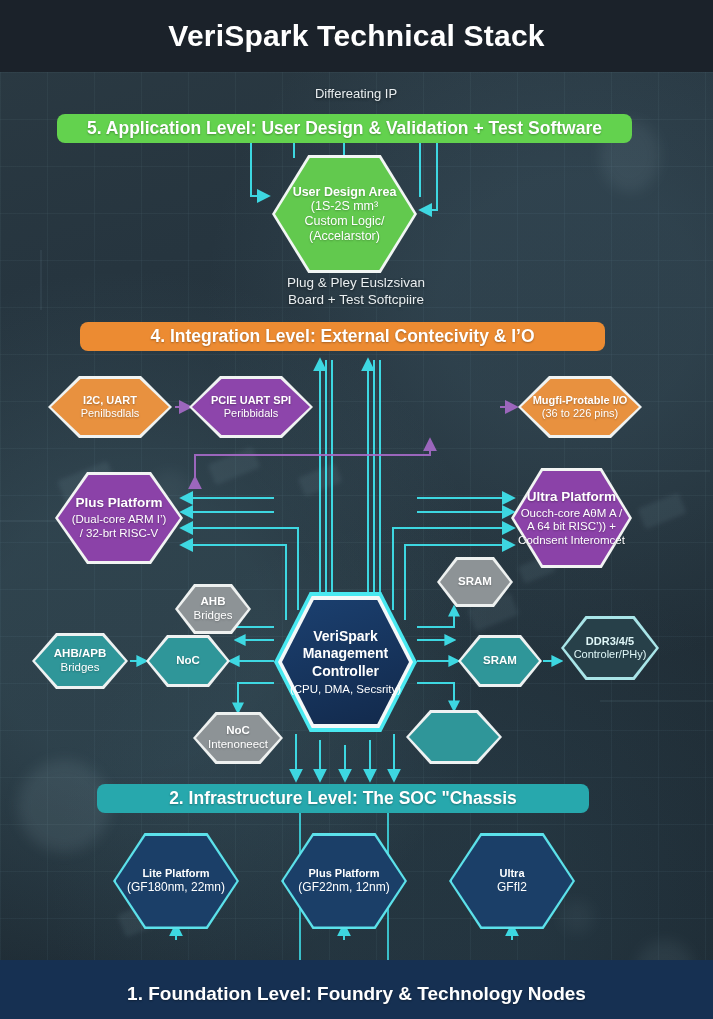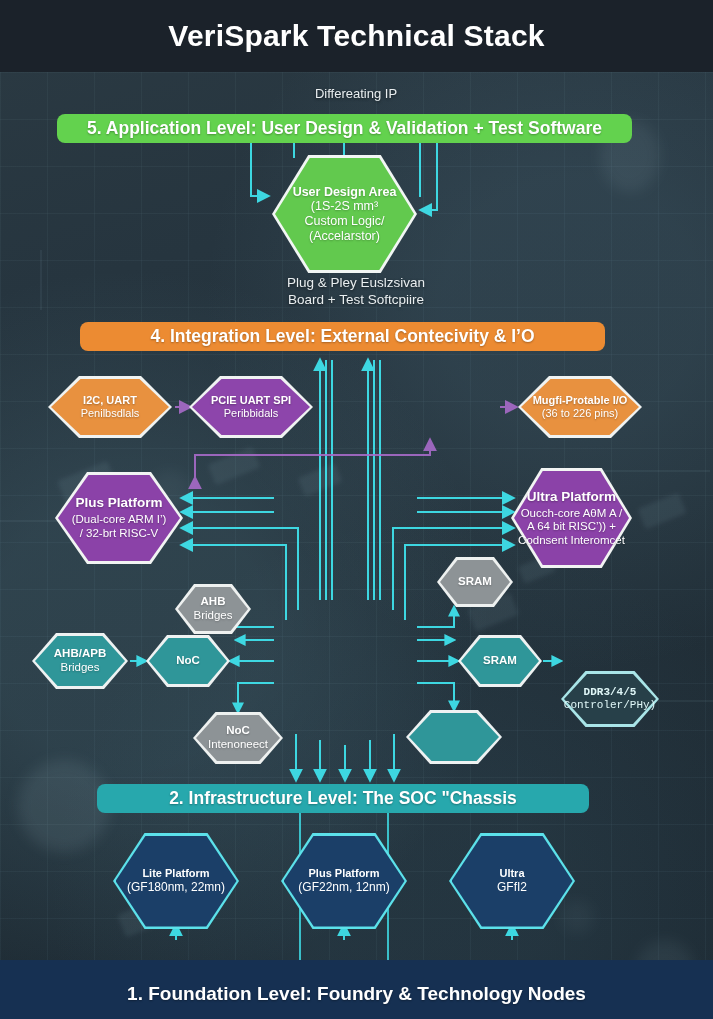--- a/index.html
+++ b/index.html
@@ -325,41 +325,52 @@
       <span class="t1">NoC</span>
     </div>
   </div>
   <div class="hex thex" style="left:458px;top:635px;width:84px;height:52px;">
     <div class="shape"></div>
     <div class="inner"></div>
     <div class="lbl">
       <span class="t1">SRAM</span>
     </div>
   </div>
-  <div class="hex ohex" style="left:561px;top:671px;width:98px;height:56px;font-family:Liberation Mono, monospace;">
+  <div class="hex ohex" style="left:561px;top:616px;width:98px;height:64px;">
     <div class="shape"></div>
     <div class="inner"></div>
     <div class="lbl">
       <span class="t1">DDR3/4/5</span>
       <span class="t2">Controler/PHy)</span>
     </div>
   </div>
   <div class="hex ghex" style="left:193px;top:712px;width:90px;height:52px;">
     <div class="shape"></div>
     <div class="inner"></div>
     <div class="lbl">
       <span class="t1">NoC</span>
       <span class="t2">Intenoneect</span>
     </div>
   </div>
   <div class="hex thex" style="left:406px;top:710px;width:96px;height:54px;">
     <div class="shape"></div>
     <div class="inner"></div>
   </div>
 
+  <div class="hex" id="controller">
+    <div class="shape"></div>
+    <div class="inner"></div>
+    <div class="inner2"></div>
+    <div class="lbl">
+      <span class="t1">VeriSpark</span>
+      <span class="t1">Management</span>
+      <span class="t1">Controller</span>
+      <span class="t2">(CPU, DMA, Secsrity)</span>
+    </div>
+  </div>
 
   <div class="hex fhex" style="left:113px;">
     <div class="shape"></div>
     <div class="inner"></div>
     <div class="lbl">
       <span class="t1">Lite Platform</span>
       <span class="t2">(GF180nm, 22mn)</span>
     </div>
   </div>
   <div class="hex fhex" style="left:281px;">

